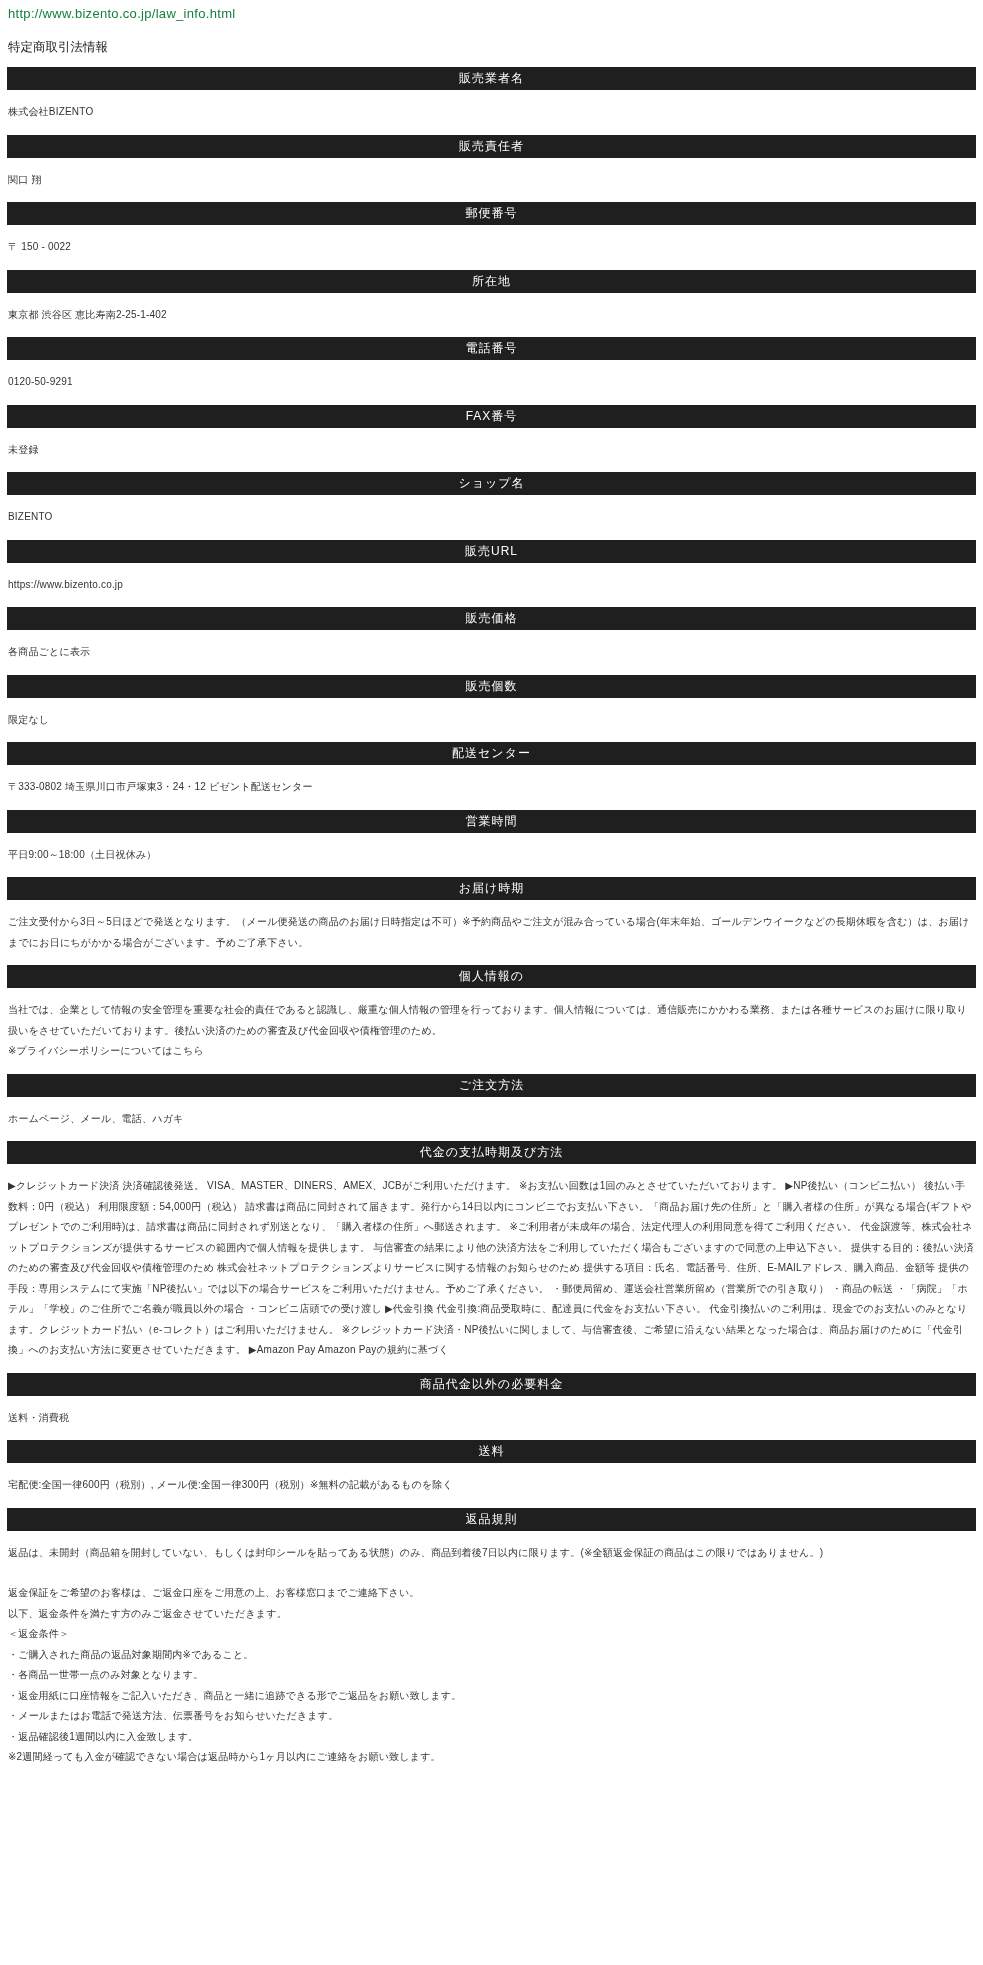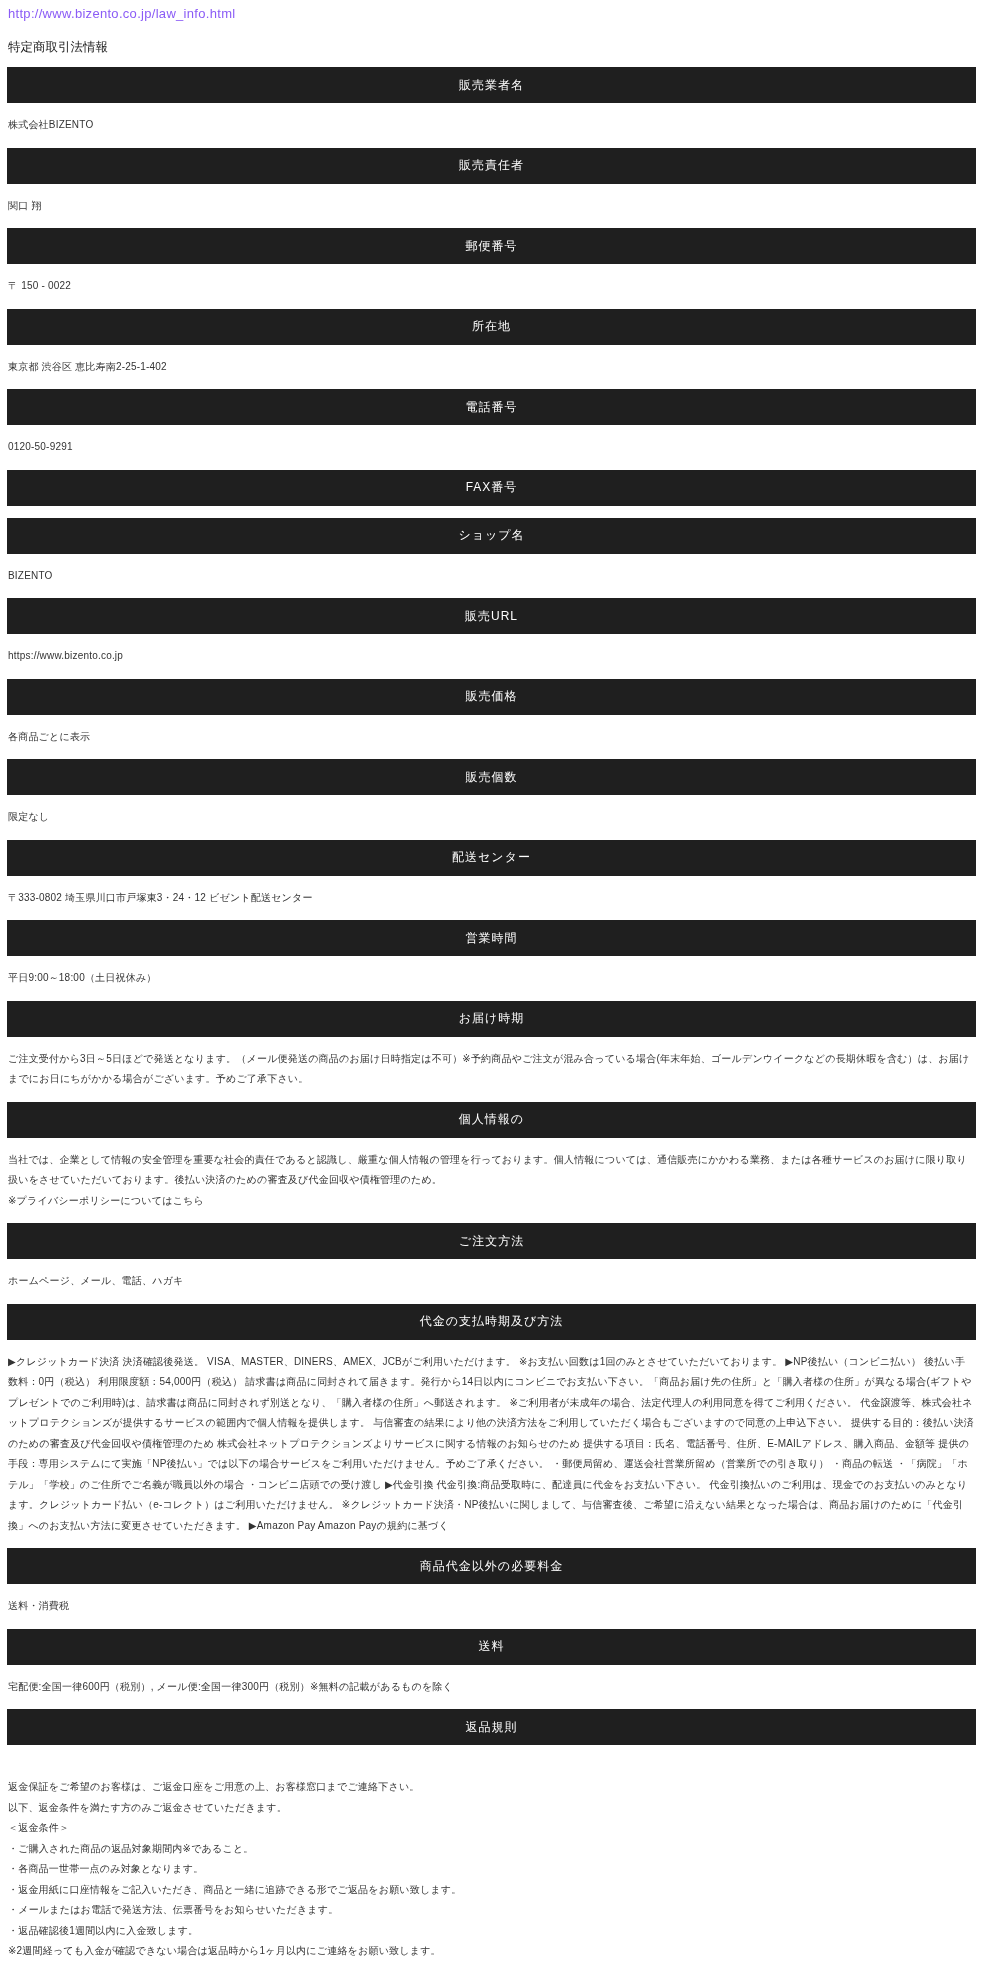--- a/index.html
+++ b/index.html
@@ -11,31 +11,31 @@
   *{box-sizing:border-box;}
   html,body{margin:0;padding:0;background:#ffffff;}
   body{
     width:983px;
     font-family:"Liberation Sans","DejaVu Sans",sans-serif;
     color:#000;
   }
   .url-line{
     padding:6px 8px 0 8px;
     font-size:13px;
-    color:#8b5cf6;
+    color:#15803d;
     letter-spacing:0.3px;
   }
   .page-title{
     margin:18px 8px 11px 8px;
     font-size:12.5px;
     font-weight:normal;
     color:#1a1a1a;
   }
   .bar{
-    height:36px;
+    height:23px;
     margin:0 7px 12px 7px;
     background:var(--bar-bg);
     color:var(--bar-text);
     display:flex;
     align-items:center;
     justify-content:center;
     font-size:12px;
     letter-spacing:1px;
   }
   .content{
@@ -92,20 +92,23 @@
         <span>電話番号</span>
       </div>
       <div class="content">
         <div class="line">0120-50-9291</div>
       </div>
     </section>
     <section>
       <div class="bar">
         <span>FAX番号</span>
       </div>
+      <div class="content">
+        <div class="line">未登録</div>
+      </div>
     </section>
     <section>
       <div class="bar">
         <span>ショップ名</span>
       </div>
       <div class="content">
         <div class="line">BIZENTO</div>
       </div>
     </section>
     <section>
@@ -195,20 +198,21 @@
       </div>
       <div class="content">
         <div class="line">宅配便:全国一律600円（税別）, メール便:全国一律300円（税別）※無料の記載があるものを除く</div>
       </div>
     </section>
     <section>
       <div class="bar">
         <span>返品規則</span>
       </div>
       <div class="content">
+        <div class="line">返品は、未開封（商品箱を開封していない、もしくは封印シールを貼ってある状態）のみ、商品到着後7日以内に限ります。(※全額返金保証の商品はこの限りではありません。)</div>
         <div class="line"></div>
         <div class="line">返金保証をご希望のお客様は、ご返金口座をご用意の上、お客様窓口までご連絡下さい。</div>
         <div class="line">以下、返金条件を満たす方のみご返金させていただきます。</div>
         <div class="line">＜返金条件＞</div>
         <div class="line">・ご購入された商品の返品対象期間内※であること。</div>
         <div class="line">・各商品一世帯一点のみ対象となります。</div>
         <div class="line">・返金用紙に口座情報をご記入いただき、商品と一緒に追跡できる形でご返品をお願い致します。</div>
         <div class="line">・メールまたはお電話で発送方法、伝票番号をお知らせいただきます。</div>
         <div class="line">・返品確認後1週間以内に入金致します。</div>
         <div class="line">※2週間経っても入金が確認できない場合は返品時から1ヶ月以内にご連絡をお願い致します。</div>

